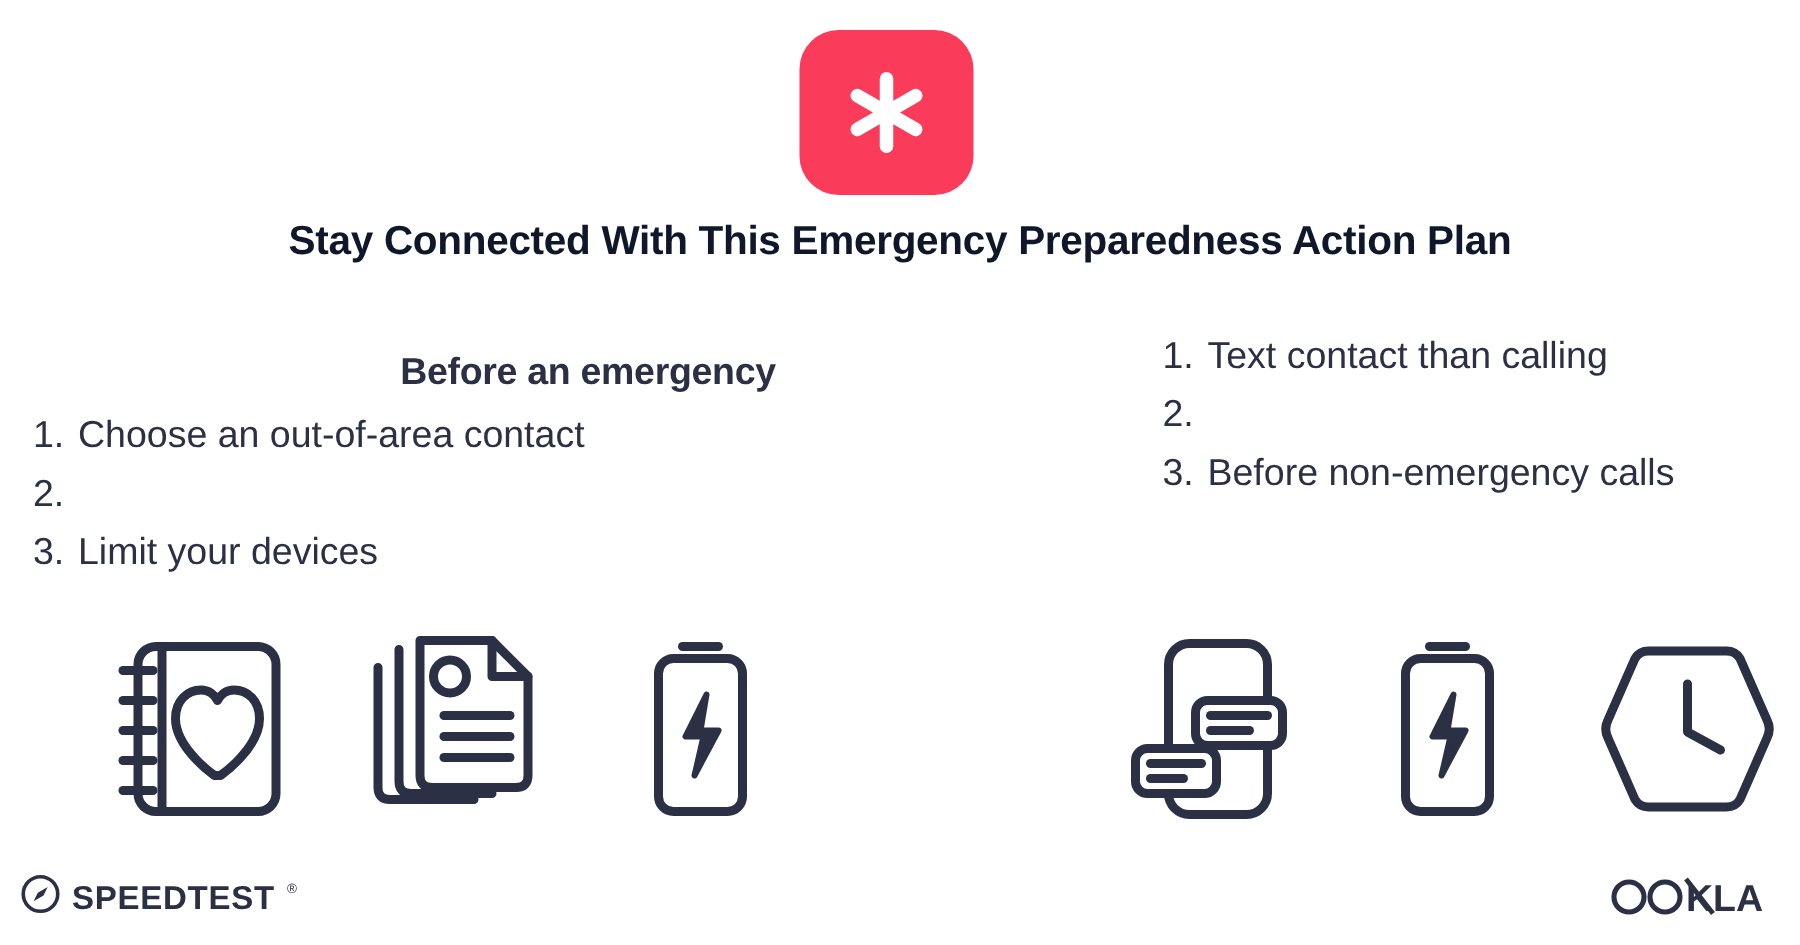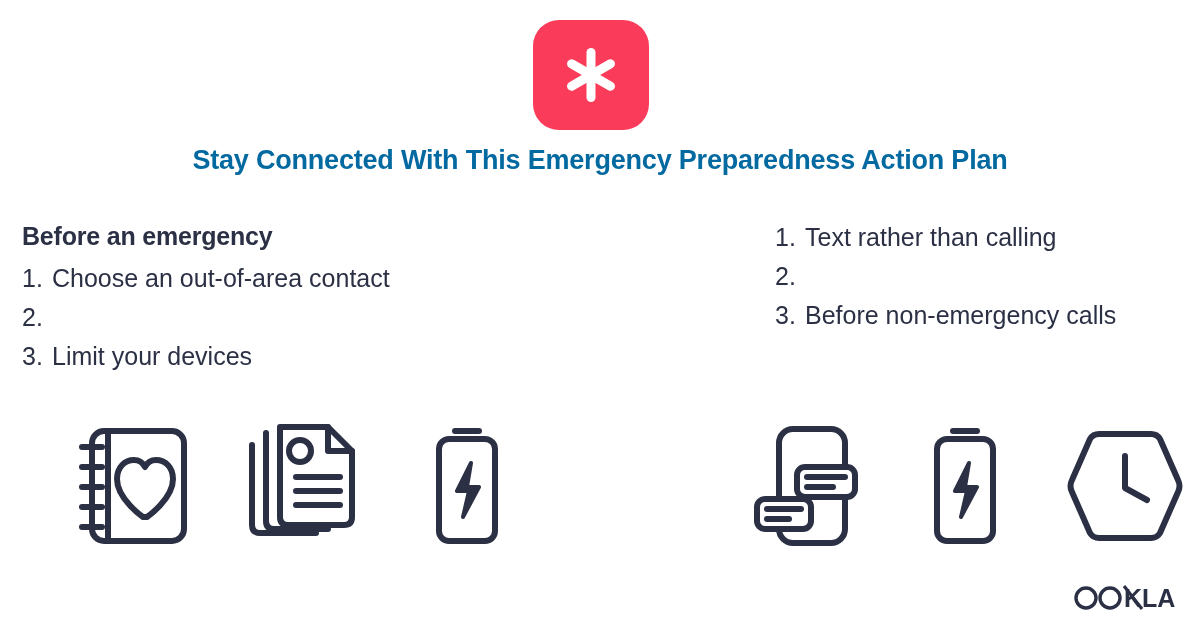--- a/index.html
+++ b/index.html
@@ -39,37 +39,38 @@
   
   .title {
     position: absolute;
     left: 0;
     top: 145px;
     width: 1200px;
     text-align: center;
     font-size: 27px;
     font-weight: bold;
     letter-spacing: -0.2px;
-    color: #0369a1;
+    color: #0f172a;
   }
 
   
   .col {
     position: absolute;
     top: 218px;
   }
   .col-left { left: 22px; width: 740px; }
   .col-right { left: 775px; width: 420px; }
 
   .col h2 {
-    margin: 4px 0 8px 0;
+    margin: 16px 0 8px 0;
     font-size: 25px;
     font-weight: bold;
     letter-spacing: -0.2px;
     color: #2b3045;
+    text-align: center;
   }
   ol.steps {
     margin: 0;
     padding: 0;
     list-style: none;
   }
   ol.steps li {
     font-size: 25px;
     line-height: 39px;
     color: #2b3045;
@@ -167,21 +168,21 @@
         <span class="num">3.</span>
         <span>Limit your devices</span>
       </li>
     </ol>
   </div>
 
   <div class="col col-right">
     <ol class="steps">
       <li>
         <span class="num">1.</span>
-        <span>Text rather than calling</span>
+        <span>Text contact than calling</span>
       </li>
       <li>
         <span class="num">2.</span>
       </li>
       <li>
         <span class="num">3.</span>
         <span>Before non-emergency calls</span>
       </li>
     </ol>
   </div>
@@ -249,20 +250,30 @@
 
     <div class="icon-slot">
       <svg width="120" height="120" viewBox="0 0 120 120" fill="none" stroke="#2b3045" stroke-width="6" stroke-linecap="round" stroke-linejoin="round" aria-hidden="true">
         <path d="M34 8 L86 8 Q92 8 95 13 L113 54 Q116 60 113 66 L95 107 Q92 112 86 112 L34 112 Q28 112 25 107 L7 66 Q4 60 7 54 L25 13 Q28 8 34 8 Z"></path>
         <path d="M60 30 L60 62 L82 74"></path>
       </svg>
     </div>
 
   </div>
 
+  <div class="footer-left">
+    <span>
+      <svg width="26" height="26" viewBox="0 0 26 26" aria-hidden="true">
+        <circle cx="13" cy="13" r="11.5" fill="none" stroke="#2b3045" stroke-width="2.4"></circle>
+        <path d="M17.8 8.4 L11.2 12.2 L8.4 17.8 L15 14 Z" fill="#2b3045"></path>
+      </svg>
+    </span>
+    <span class="brand-word">SPEEDTEST</span>
+    <span class="brand-tm">®</span>
+  </div>
 
   <div class="footer-right">
     <svg width="112" height="30" viewBox="0 0 112 30" aria-hidden="true">
       <g fill="none" stroke="#2b3045" stroke-width="3.4">
         <circle cx="14" cy="16" r="10"></circle>
         <circle cx="38" cy="16" r="10"></circle>
       </g>
       <g fill="#2b3045" font-family="Liberation Sans, sans-serif" font-size="25" font-weight="bold">
         <text x="52" y="25">KLA</text>
       </g>

